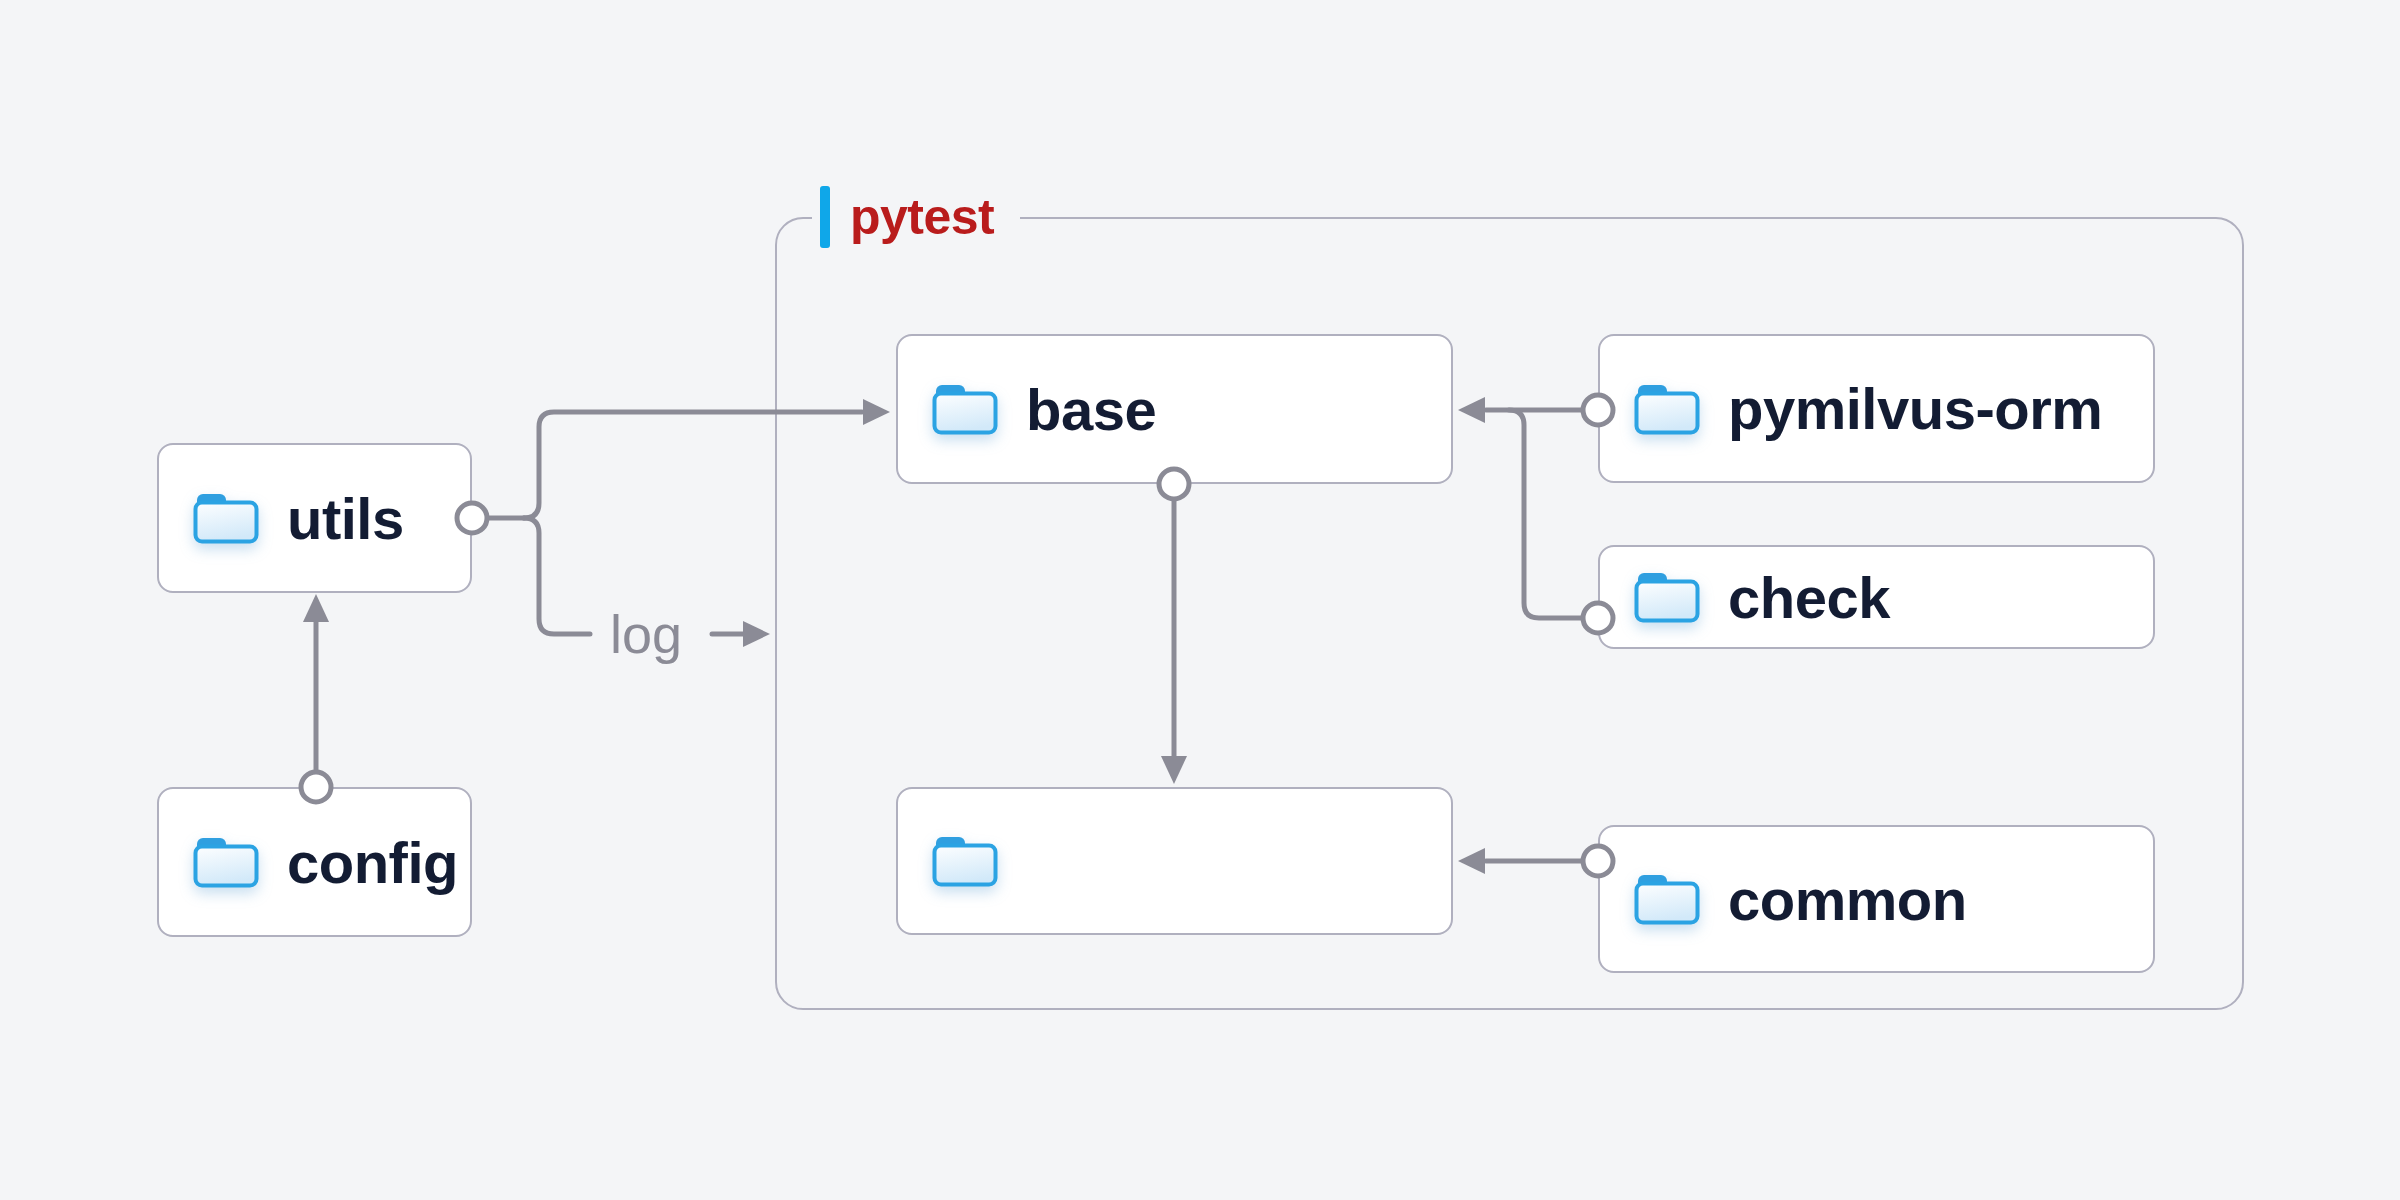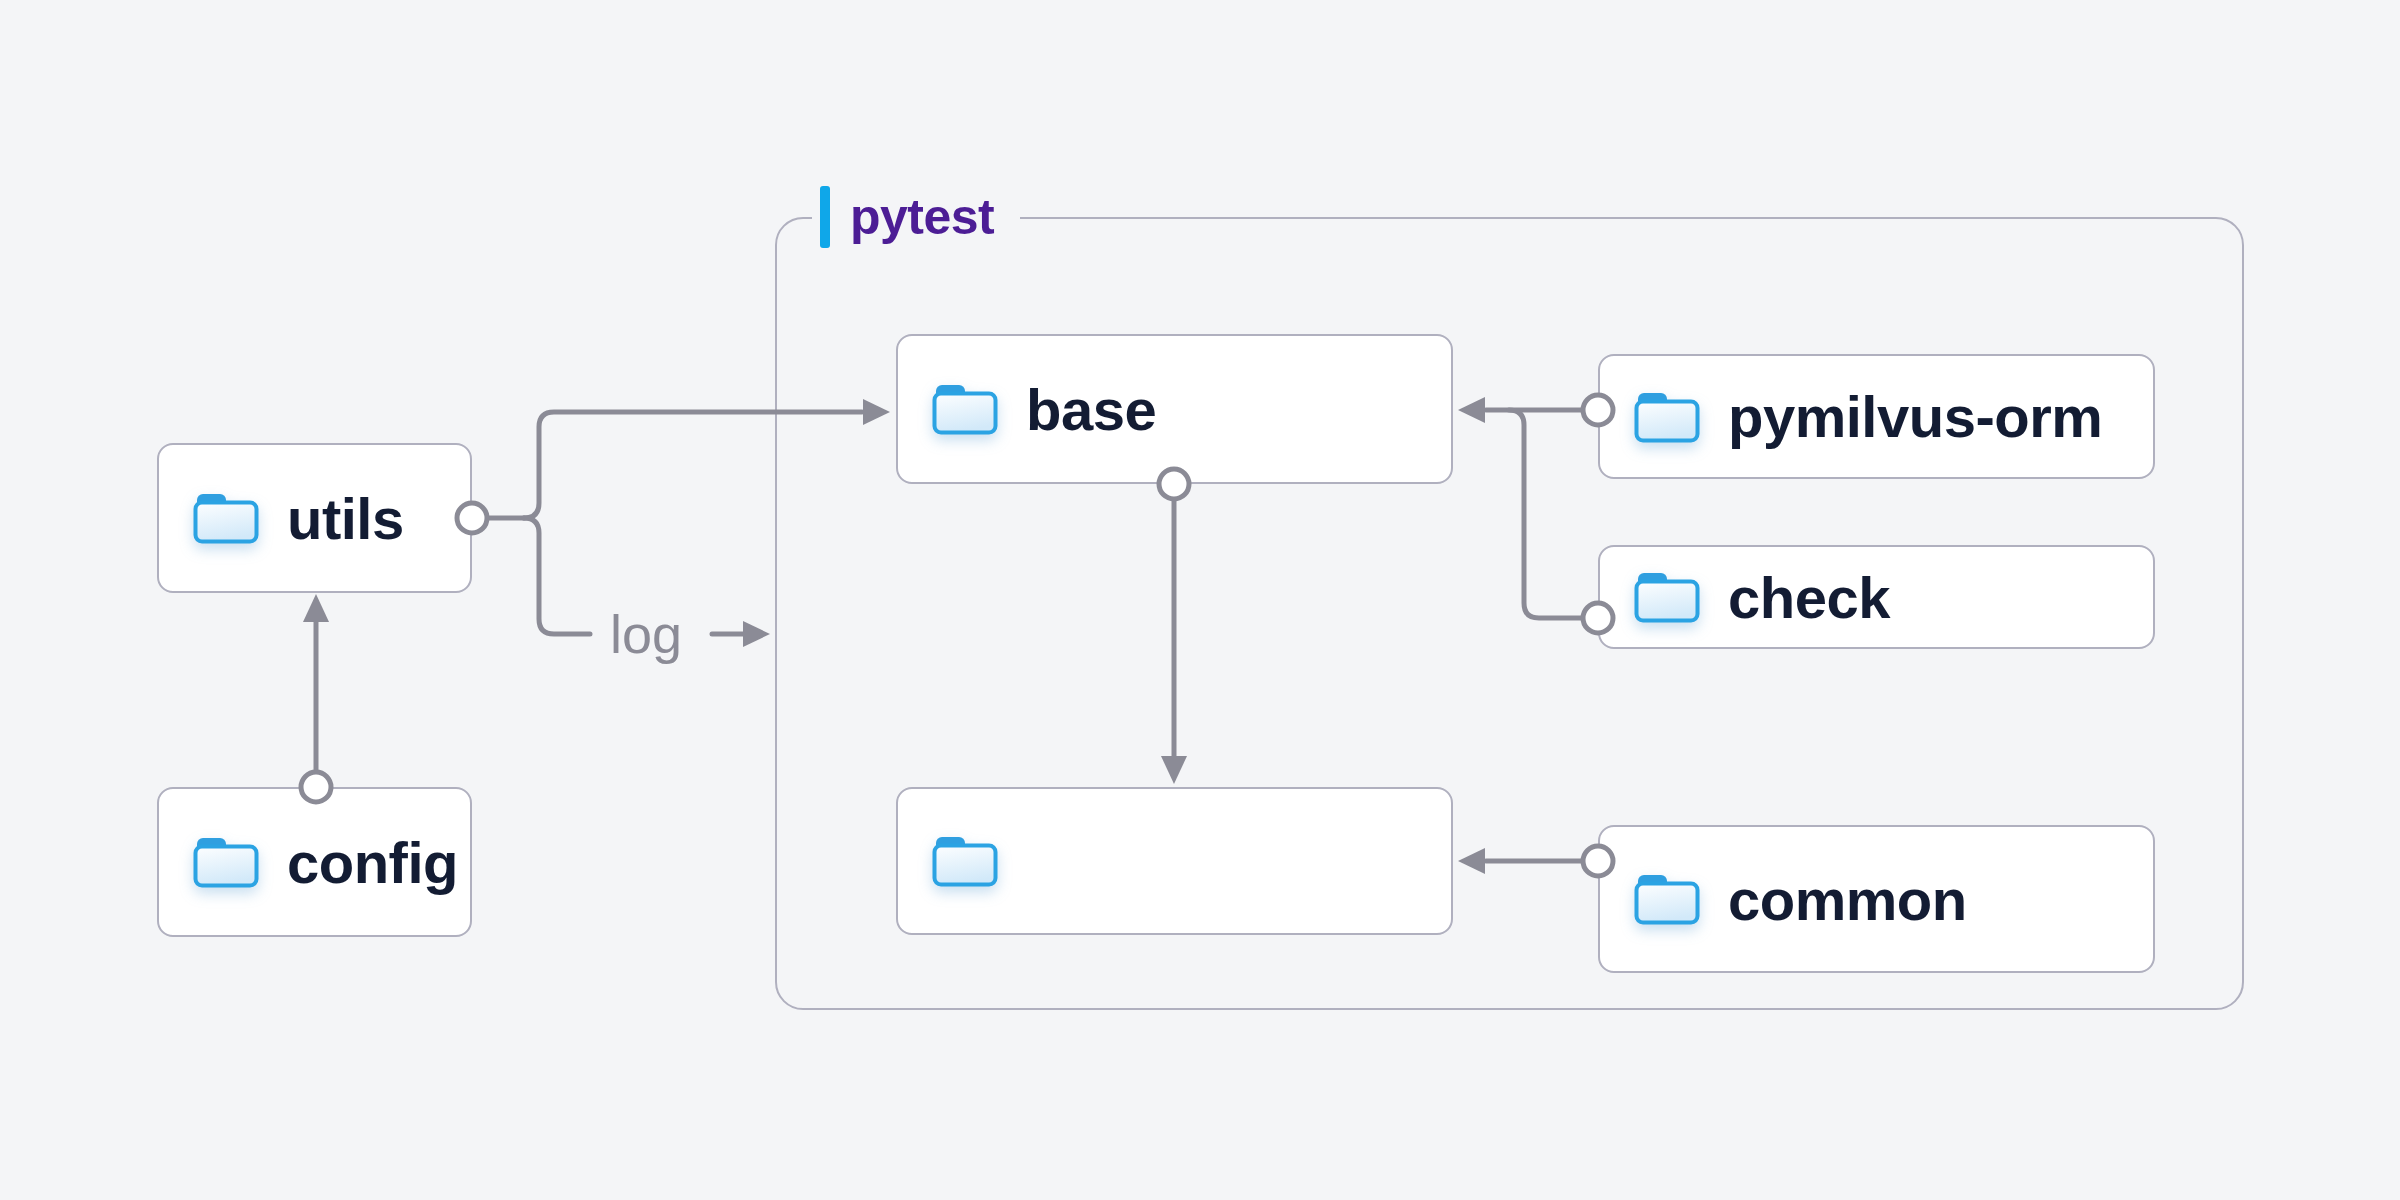--- a/index.html
+++ b/index.html
@@ -41,21 +41,21 @@
   }
   .group-label .accent-bar {
     width: 10px;
     height: 62px;
     background: #0fa7e9;
     border-radius: 3px;
   }
   .group-label .group-title {
     font-size: 50px;
     font-weight: 700;
-    color: #4c1d95;
+    color: #b91c1c;
     letter-spacing: -0.5px;
   }
   
   .node {
     position: absolute;
     background: #ffffff;
     border: 2px solid #b0b0bf;
     border-radius: 16px;
     box-sizing: border-box;
     display: flex;
@@ -73,21 +73,21 @@
   }
   .folder-svg {
     width: 66px;
     height: 52px;
     flex: 0 0 auto;
     filter: drop-shadow(0 6px 7px rgba(60, 140, 200, 0.28));
   }
   .n-utils     { left: 157px;  top: 443px; width: 315px; height: 150px; }
   .n-config    { left: 157px;  top: 787px; width: 315px; height: 150px; }
   .n-base      { left: 896px;  top: 334px; width: 557px; height: 150px; }
-  .n-pymilvus  { left: 1598px; top: 354px; width: 557px; height: 125px; }
+  .n-pymilvus  { left: 1598px; top: 334px; width: 557px; height: 149px; }
   .n-check     { left: 1598px; top: 545px; width: 557px; height: 104px; }
   .n-testcases { left: 896px;  top: 787px; width: 557px; height: 148px; }
   .n-common    { left: 1598px; top: 825px; width: 557px; height: 148px; }
   
   .wires {
     position: absolute;
     left: 0;
     top: 0;
     width: 2400px;
     height: 1200px;

